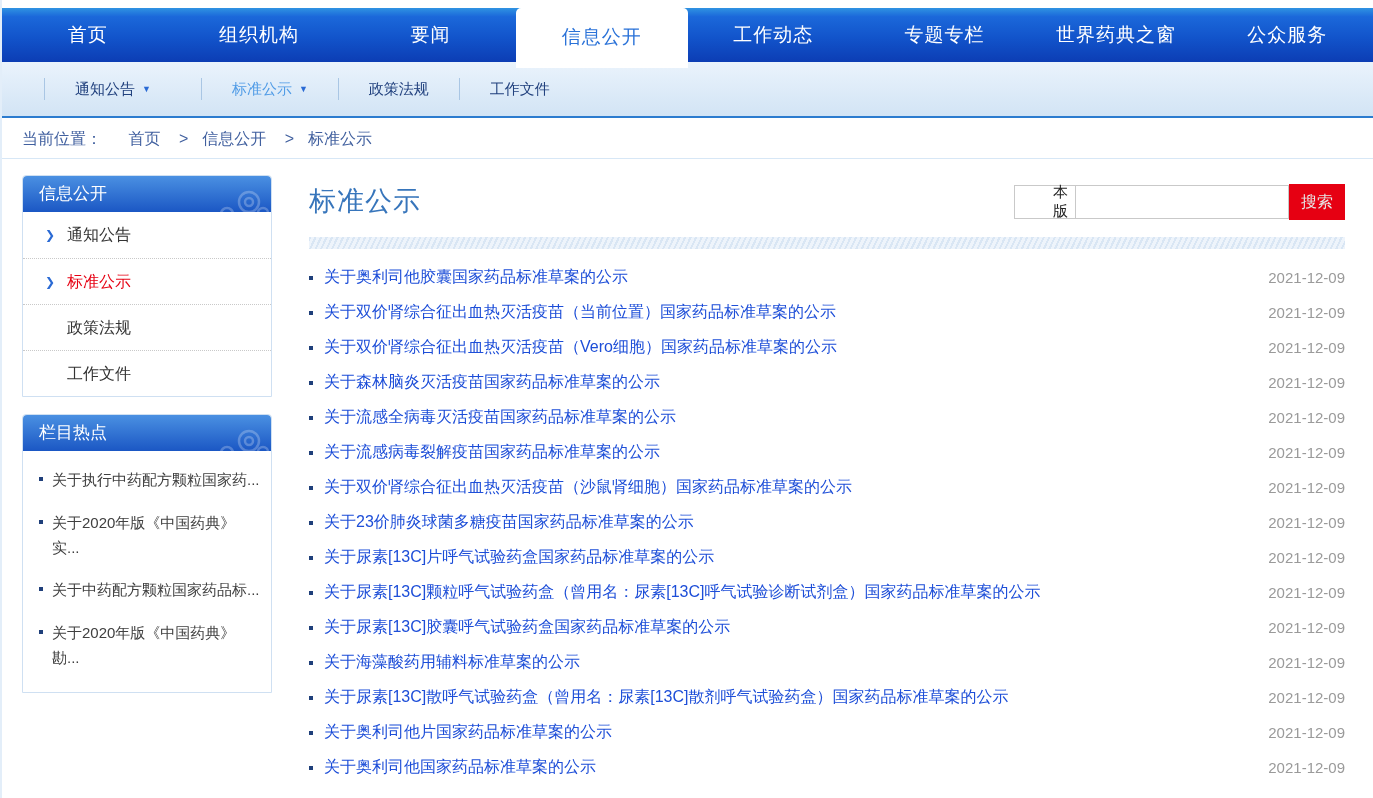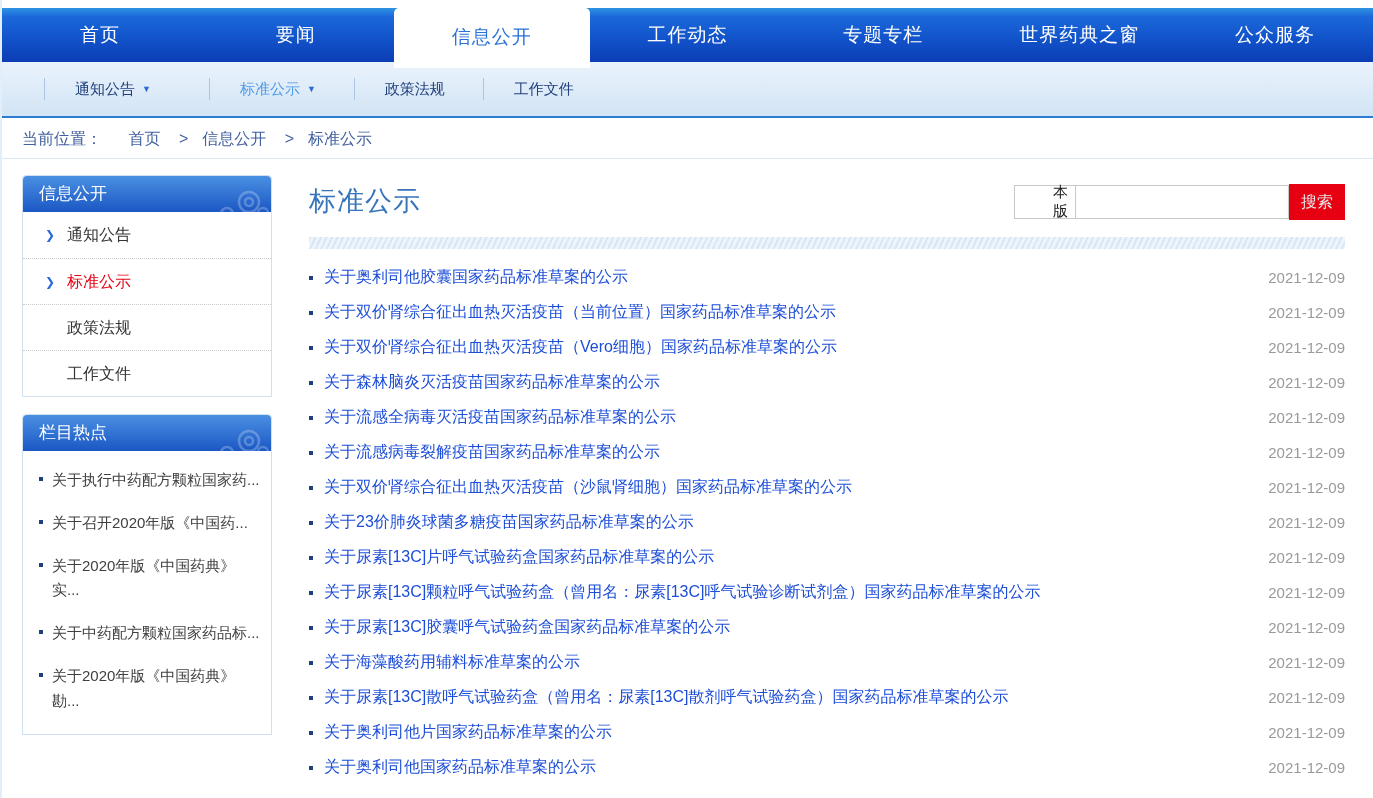--- a/index.html
+++ b/index.html
@@ -11,21 +11,21 @@
   .top-strip { height:8px; background:#fff; }
   .topnav { height:54px; display:flex; position:relative; z-index:4;
             background:linear-gradient(to bottom,#2f93e2 0%,#1b68da 16%,#1254cb 55%,#0c3db4 100%); }
   .topnav-item { flex:1; text-align:center; line-height:54px; color:#fff; font-size:19px;
                  cursor:pointer; letter-spacing:1px; }
   .topnav-item.active { background:#fff; color:#2a72d8; border-radius:5px 5px 0 0;
                         height:60px; line-height:58px; }
 
   
   .subnav { height:56px; background:linear-gradient(to bottom,#eaf3fc,#d2e4f5);
-            border-bottom:2px solid #2c7ccf; display:flex; align-items:center; padding-left:42px;gap:8px; }
+            border-bottom:2px solid #2c7ccf; display:flex; align-items:center; padding-left:42px; }
   .subnav-item { color:#21417e; font-size:15px; padding:0 30px; height:22px; line-height:22px;
                  border-left:1px solid #a9c6e4; cursor:pointer; white-space:nowrap; }
   .subnav-item.active { color:#4f9be6;margin-left:20px; }
   .subnav-caret { font-size:9px; color:#2a6ad4; margin-left:7px; vertical-align:2px; display:inline-block; }
 
   
   .breadcrumb { height:41px; line-height:41px; border-bottom:1px solid #d7e7f6;
                 padding-left:20px; font-size:16px; color:#41609f; }
   .crumb-prefix { margin-right:22px; }
   .crumb { cursor:pointer; }
@@ -83,20 +83,23 @@
 <body>
 
 <div class="top-strip"></div>
 
 <nav class="topnav">
 
     <div class="topnav-item">
       <span class="nav-label">首页</span>
     </div>
 
+    <div class="topnav-item">
+      <span class="nav-label">组织机构</span>
+    </div>
 
     <div class="topnav-item">
       <span class="nav-label">要闻</span>
     </div>
 
     <div class="topnav-item active">
       <span class="nav-label">信息公开</span>
     </div>
 
     <div class="topnav-item">
@@ -196,21 +199,20 @@
               <circle cx="52" cy="16" r="4"></circle>
             <circle cx="30" cy="28" r="6"></circle>
               <circle cx="66" cy="27" r="5"></circle>
           </g>
         </svg>
       </div>
       <ul class="hot-list">
 
           <li>关于执行中药配方颗粒国家药...</li>
 
-          <li>关于召开2020年版《中国药...</li>
 
           <li>关于2020年版《中国药典》实...</li>
 
           <li>关于中药配方颗粒国家药品标...</li>
 
           <li>关于2020年版《中国药典》勘...</li>
         </ul>
     </div>
 
   </aside>

